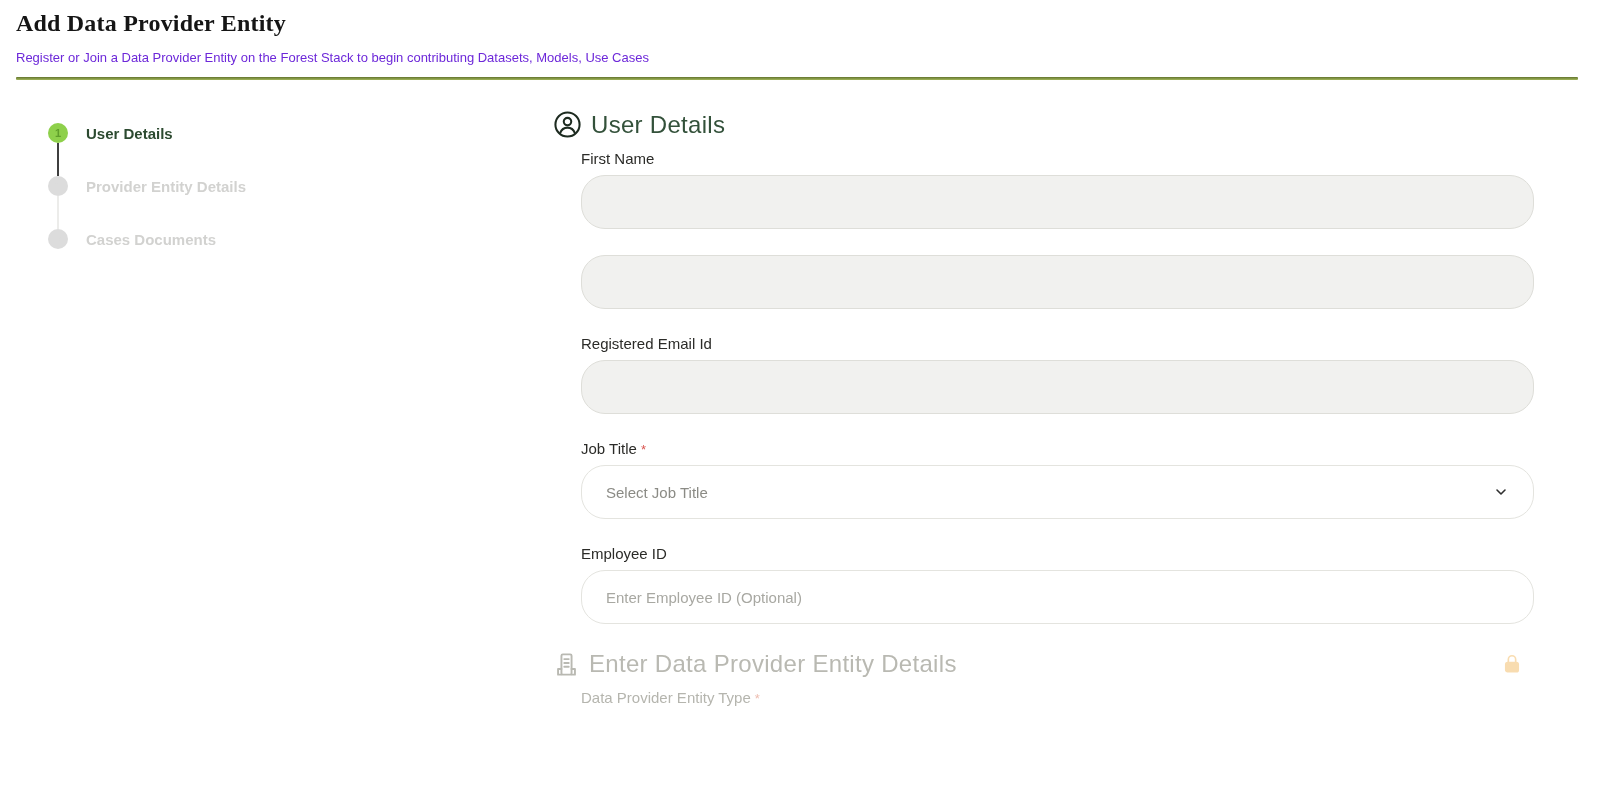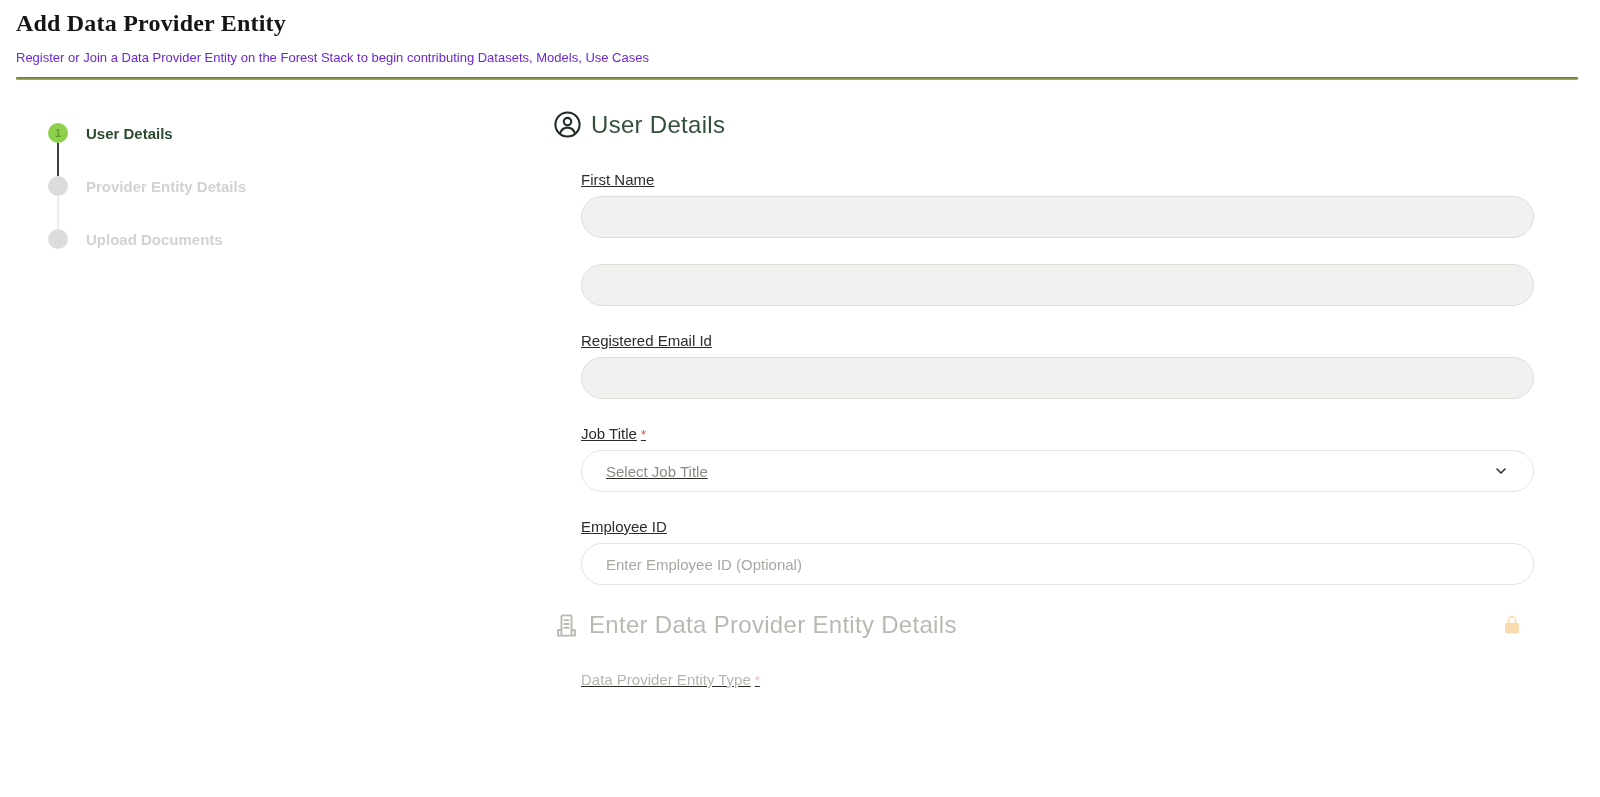--- a/index.html
+++ b/index.html
@@ -43,30 +43,30 @@
   
   .form-col {
     width: 992px; flex: 0 0 992px;
     height: 628px; overflow: hidden;
     padding-top: 30px;
   }
   .sec-header { display: flex; align-items: center; }
   .sec-header .sec-icon { flex: 0 0 auto; margin-right: 9px; display: flex; }
   .sec-title { font-size: 24px; font-weight: 500; color: #33513a; letter-spacing: 0.3px; }
 
-  .fields { margin: 32px 0 0 28px; width: 953px; text-decoration: underline; }
+  .fields { margin: 11px 0 0 28px; width: 953px; }
   .field { margin-bottom: 26px; }
   .field-label {
     display: block; font-size: 15px; font-weight: 500;
     color: #2b2b28; margin-bottom: 8px;
   }
   .req { color: #d9544f; font-size: 13px; margin-left: 4px; }
 
   .input-pill, .select-pill {
-    width: 100%; height: 42px; border-radius: 24px;
+    width: 100%; height: 54px; border-radius: 24px;
     font-size: 15px; padding: 0 24px;
     font-family: "Liberation Sans", sans-serif;
     outline: none;
   }
   .input-pill--gray { background: #f1f1ef; border: 1px solid #deded9; }
   .input-pill--white { background: #ffffff; border: 1px solid #e4e4df; color: #4d7c0f; }
   .input-pill--white::placeholder { color: #a8a8a2; }
 
   .select-pill {
     background: #ffffff; border: 1px solid #e4e4df;
@@ -106,21 +106,21 @@
       <span class="step-circle">
         <span>2</span>
       </span>
       <span class="step-label">Provider Entity Details</span>
     </div>
     <div class="step-connector step-connector--light"></div>
     <div class="step step--inactive">
       <span class="step-circle">
         <span>3</span>
       </span>
-      <span class="step-label">Upload Documents</span>
+      <span class="step-label">Cases Documents</span>
     </div>
   </aside>
 
   <div class="form-col">
 
     <section class="sec">
       <div class="sec-header">
         <span class="sec-icon">
           <svg width="29" height="29" viewBox="0 0 24 24" fill="none" stroke="#1d2b20" stroke-width="1.7" stroke-linecap="round" stroke-linejoin="round">
             <circle cx="12" cy="12" r="10"></circle>

